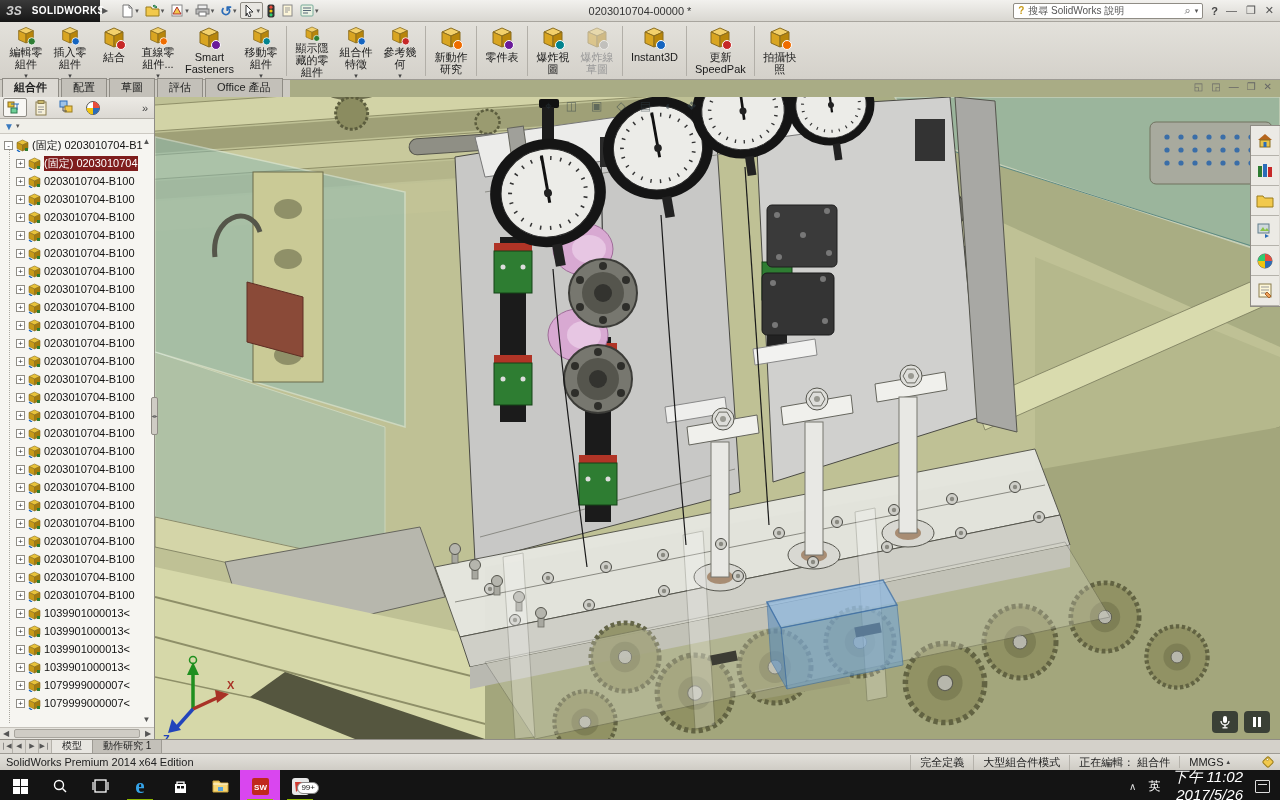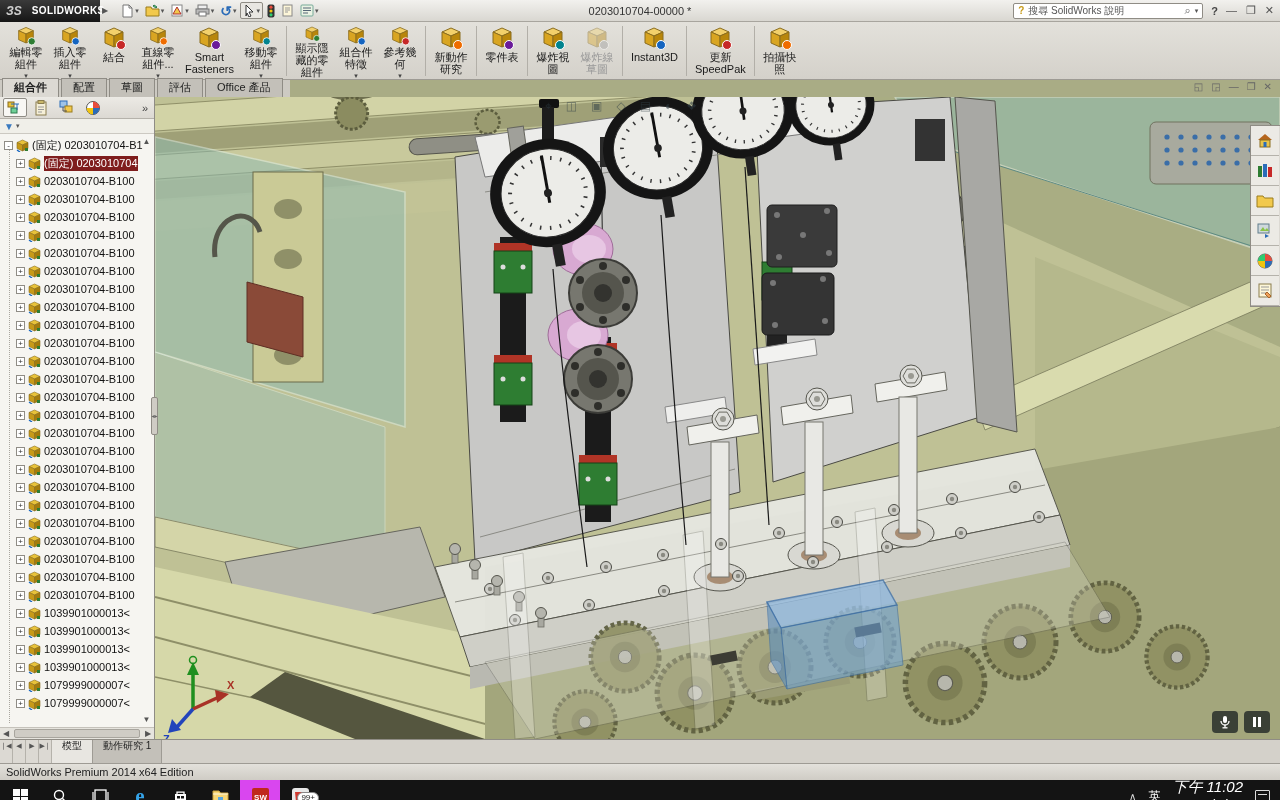--- a/index.html
+++ b/index.html
@@ -66,21 +66,21 @@
   .viewport { flex:1; position:relative; background:#b9bc8e; overflow:hidden; }
   .viewport svg.scene { display:block; width:100%; height:100%; }
   .headsup { position:absolute; top:2px; left:390px; display:flex; gap:14px; opacity:.55; color:#2e3d45; font-size:12px; }
   .taskpane { position:absolute; right:0; top:28px; width:30px; background:#dcd9d3; border:1px solid #8f8c85; border-right:none; }
   .tp-btn { width:28px; height:30px; display:flex; align-items:center; justify-content:center; border-bottom:1px solid #b5b2ab; background:#eceae5; }
   .rec-controls { position:absolute; right:10px; bottom:6px; display:flex; gap:6px; }
   .rec-btn { width:26px; height:22px; background:rgba(40,46,42,.85); border-radius:4px; display:flex; align-items:center; justify-content:center; }
   .splitter { position:absolute; left:151px; top:300px; width:7px; height:38px; background:#cfccc5; border:1px solid #8f8c85; border-radius:2px; z-index:5; display:flex; flex-direction:column; align-items:center; justify-content:center; color:#666; font-size:6px; line-height:1.1; }
 
   
-  .model-tabs { height:24px; background:#cdcac3; border-top:1px solid #8f8c85; display:flex; align-items:stretch; font-size:10px; }
+  .model-tabs { height:14px; background:#cdcac3; border-top:1px solid #8f8c85; display:flex; align-items:stretch; font-size:10px; }
   .mt-nav { display:flex; }
   .mt-nav span { width:13px; border-right:1px solid #b5b2ab; color:#555; font-size:7px; text-align:center; line-height:12px; background:#dcd9d3; }
   .mtab { padding:0 10px; line-height:12px; border-right:1px solid #9e9b94; background:#c3c0b9; color:#222; }
   .mtab.active { background:#e8e6e1; }
   .mt-fill { flex:1; background:#d4d1ca; }
 
   
   .statusbar { height:17px; background:linear-gradient(#e3e1db,#cfccc5); border-top:1px solid #9e9b94; display:flex; align-items:center; font-size:11px; color:#222; padding:8px 6px; }
   .sb-right { margin-left:auto; display:flex; align-items:center; }
   .sb-item { padding:0 9px; border-left:1px solid #b5b2ab; white-space:nowrap; }
@@ -1201,20 +1201,33 @@
     <span>▶</span>
     <span>▶❘</span>
   </div>
   <span class="mtab active">模型</span>
   <span class="mtab">動作研究 1</span>
   <span class="mt-fill"></span>
 </div>
 
 <div class="statusbar">
   <span>SolidWorks Premium 2014 x64 Edition</span>
+  <div class="sb-right">
+    <span class="sb-item">完全定義</span>
+    <span class="sb-item">大型組合件模式</span>
+    <span class="sb-item">正在編輯： 組合件</span>
+    <span class="sb-item sb-units">
+        <span>MMGS</span>
+        <span class="sb-caret">▴</span>
+      </span>
+    <span class="sb-tag"><svg width="13" height="13" viewBox="0 0 13 13">
+          <rect x="3" y="3" width="8" height="8" rx="1.5" transform="rotate(45 7 7)" fill="#f2c94c" stroke="#9a7d1c"></rect>
+          <circle cx="6.5" cy="4.5" r="1.1" fill="#fff" stroke="#9a7d1c" stroke-width="0.6"></circle>
+        </svg></span>
+  </div>
 </div>
 
 <div class="taskbar">
   <div class="tb-btn">
       <svg width="15" height="15" viewBox="0 0 15 15">
         <rect x="0" y="0" width="7" height="7" fill="#fff"></rect>
         <rect x="8" y="0" width="7" height="7" fill="#fff"></rect>
         <rect x="0" y="8" width="7" height="7" fill="#fff"></rect>
         <rect x="8" y="8" width="7" height="7" fill="#fff"></rect>
       </svg>

